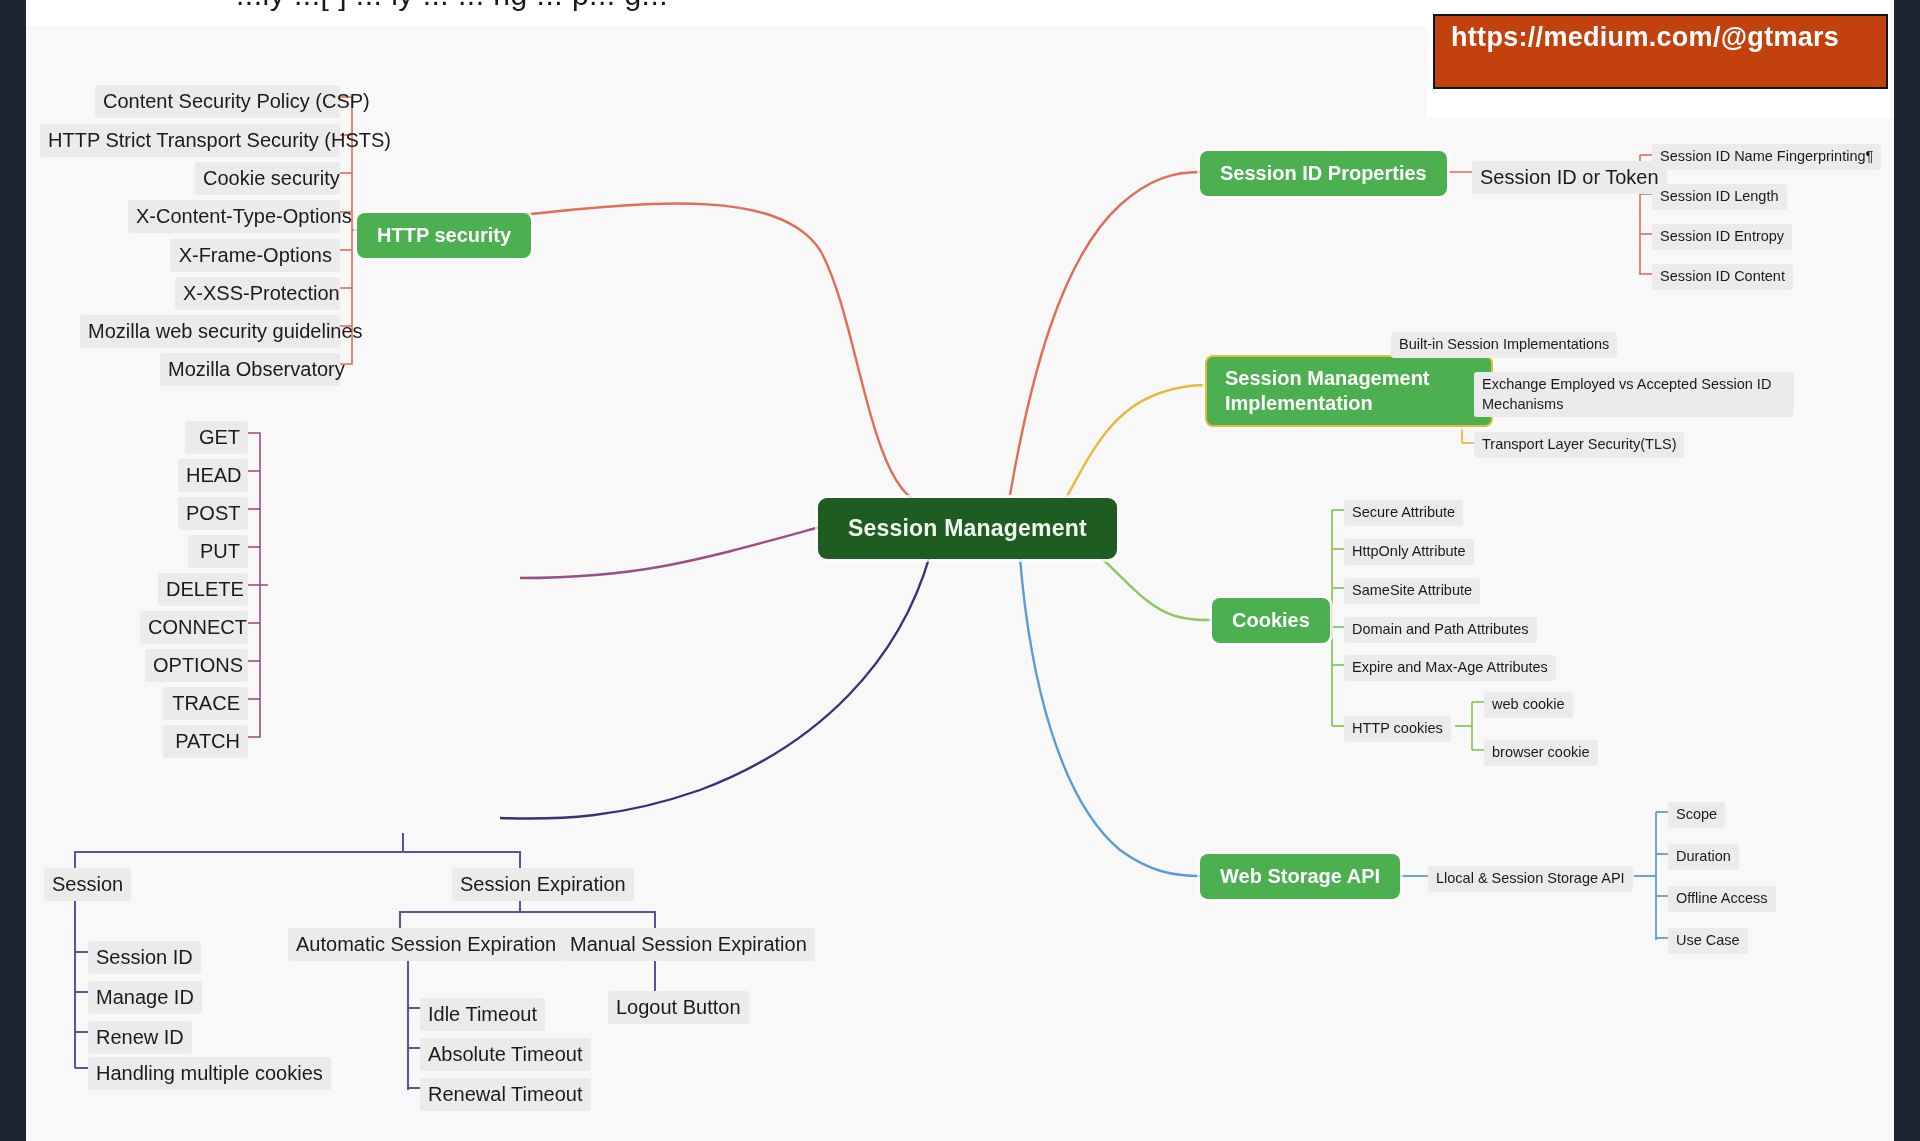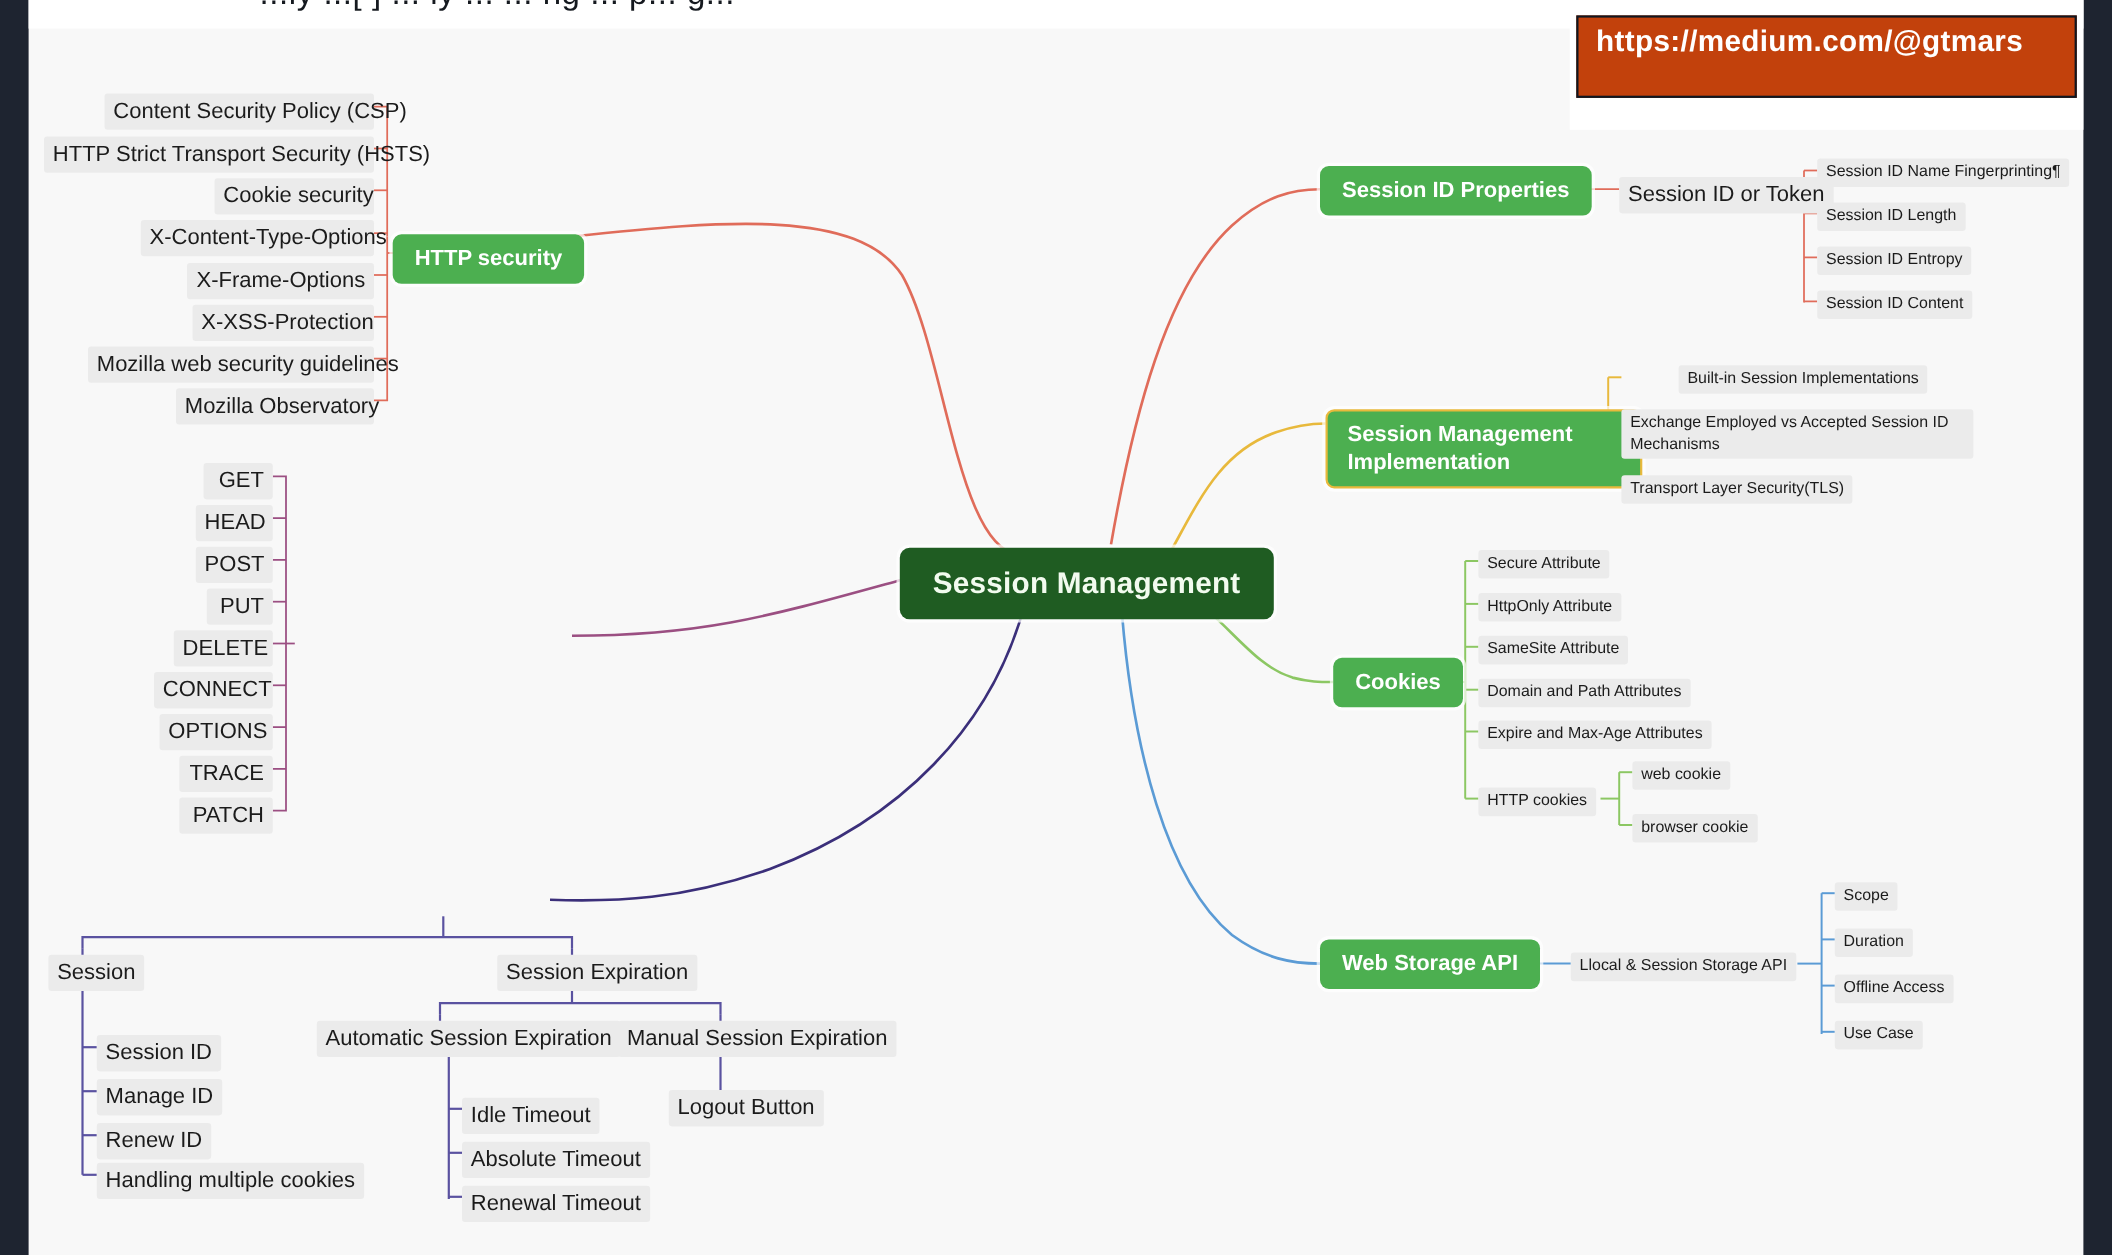--- a/index.html
+++ b/index.html
@@ -39,21 +39,21 @@
     width: 1920px; height: 1141px;
     pointer-events: none;
   }
 
   
   .node { position: absolute; }
 
   .center-node {
     background: #1f5c22;
     color: #f2fbef;
-    font-size: 27px; font-weight: bold;
+    font-size: 23px; font-weight: bold;
     border-radius: 9px;
     padding: 17px 30px;
     white-space: nowrap;
     box-shadow: 0 0 0 3px rgba(255,255,255,.75);
     letter-spacing: .2px;
   }
 
   .main-node {
     background: #4caf50;
     color: #ffffff;
@@ -265,23 +265,23 @@
 
   <div class="node main-node" style="left:1200px; top:151px;">Session ID Properties</div>
 
   <div class="node leaf" style="left:1472px; top:161px;">Session ID or Token</div>
 
   <div class="node leaf sm" style="left:1652px; top:144px;">Session ID Name Fingerprinting¶</div>
   <div class="node leaf sm" style="left:1652px; top:184px;">Session ID Length</div>
   <div class="node leaf sm" style="left:1652px; top:224px;">Session ID Entropy</div>
   <div class="node leaf sm" style="left:1652px; top:264px;">Session ID Content</div>
 
-  <div class="node main-node gold-border two-line" style="left:1205px; top:355px; width:288px;margin-top:17px;">Session Management Implementation</div>
-
-  <div class="node leaf sm" style="left:1526px; top:332px;">Built-in Session Implementations</div>
+  <div class="node main-node gold-border two-line" style="left:1205px; top:355px; width:288px;">Session Management Implementation</div>
+
+  <div class="node leaf sm" style="left:1391px; top:332px;">Built-in Session Implementations</div>
   <div class="node leaf sm wrap" style="left:1474px; top:372px; width:320px;">Exchange Employed vs Accepted Session ID Mechanisms</div>
   <div class="node leaf sm" style="left:1474px; top:432px;">Transport Layer Security(TLS)</div>
 
   <div class="node main-node" style="left:1212px; top:598px;">Cookies</div>
 
   <div class="node leaf sm" style="left:1344px; top:500px;">Secure Attribute</div>
   <div class="node leaf sm" style="left:1344px; top:539px;">HttpOnly Attribute</div>
   <div class="node leaf sm" style="left:1344px; top:578px;">SameSite Attribute</div>
   <div class="node leaf sm" style="left:1344px; top:617px;">Domain and Path Attributes</div>
   <div class="node leaf sm" style="left:1344px; top:655px;">Expire and Max-Age Attributes</div>

